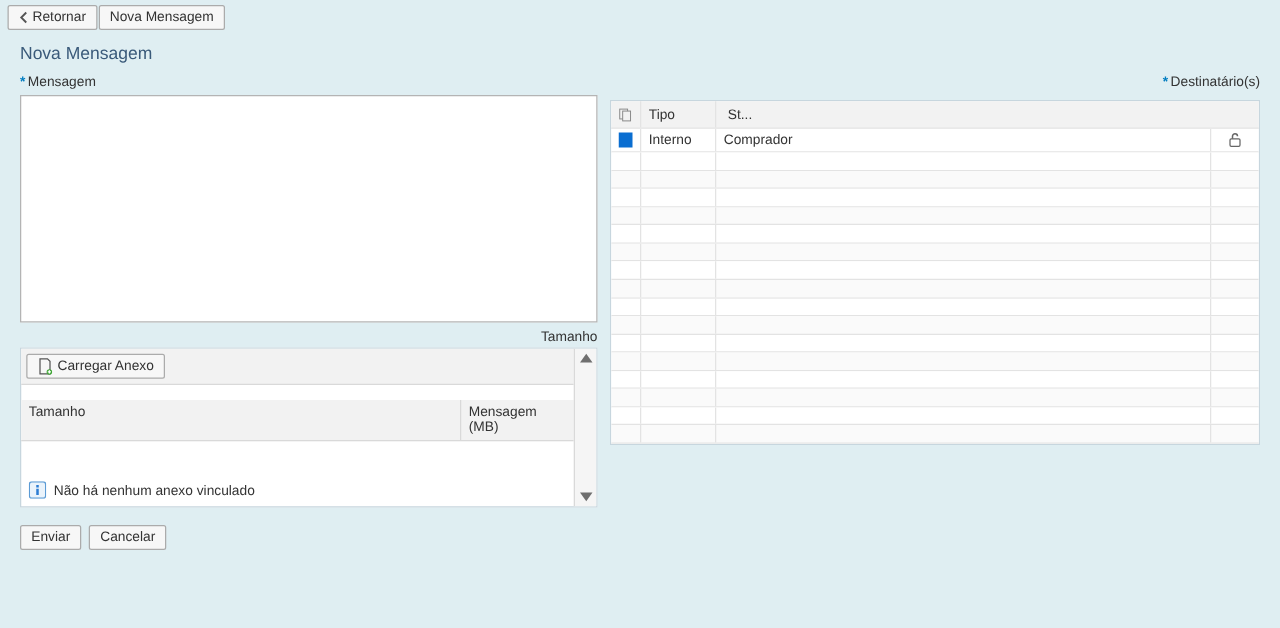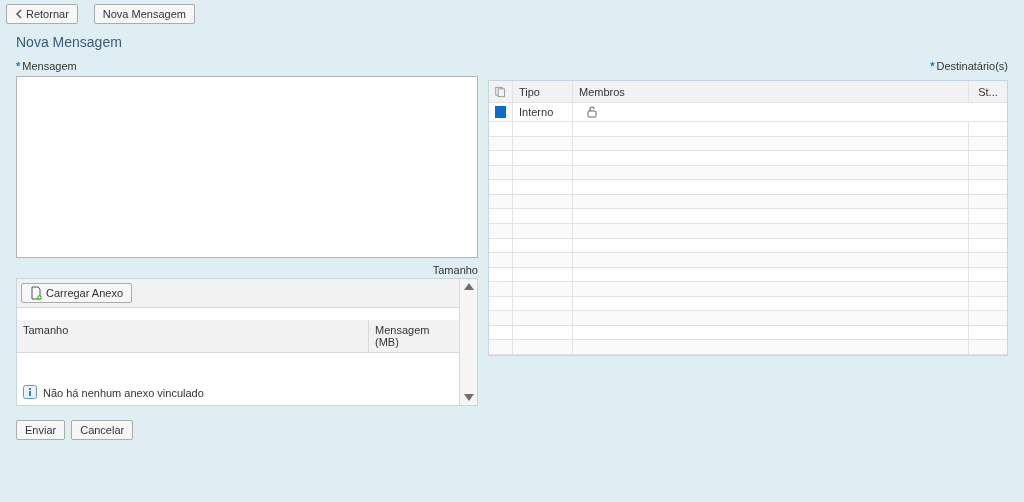--- a/index.html
+++ b/index.html
@@ -9,21 +9,21 @@
     font-size: 11px;
     color: #333;
     background: #dfeef2;
     width: 1024px;
     height: 502px;
     overflow: hidden;
   }
   .toolbar {
     padding: 4px 6px;
     display: flex;
-    gap: 16px;
+    gap: 1px;
   }
   .btn {
     background: #f7f7f7;
     border: 1px solid #ababab;
     border-radius: 2px;
     padding: 2px 8px;
     font-size: 11px;
     color: #333;
     cursor: pointer;
     height: 20px;
@@ -234,29 +234,29 @@
     </div>
     <div class="recip-table">
       <div class="recip-head">
         <div class="cell col-mark">
           <svg width="14" height="14" viewBox="0 0 14 14">
             <rect x="1" y="1" width="8" height="10" fill="none" stroke="#888"></rect>
             <rect x="4" y="3" width="8" height="10" fill="#f2f2f2" stroke="#888"></rect>
           </svg>
         </div>
         <div class="cell col-tipo">Tipo</div>
-        <div class="cell col-membros">Membros</div>
         <div class="cell col-st">St...</div>
       </div>
       <div class="recip-body" id="recip-body">
           <div class="recip-row selected">
             <div class="cell col-mark">
               <div class="sel-indicator active"></div>
             </div>
             <div class="cell col-tipo">Interno</div>
+            <div class="cell col-membros">Comprador</div>
             <div class="cell col-st">
               <span>
                 <svg width="14" height="12" viewBox="0 0 14 12">
                   <rect x="3" y="5" width="8" height="6" rx="1" fill="none" stroke="#666"></rect>
                   <path d="M5 5 V3 a2 2 0 0 1 4 0" fill="none" stroke="#666" stroke-width="1.2"></path>
                 </svg>
               </span>
             </div>
           </div>
           <div class="recip-row">

